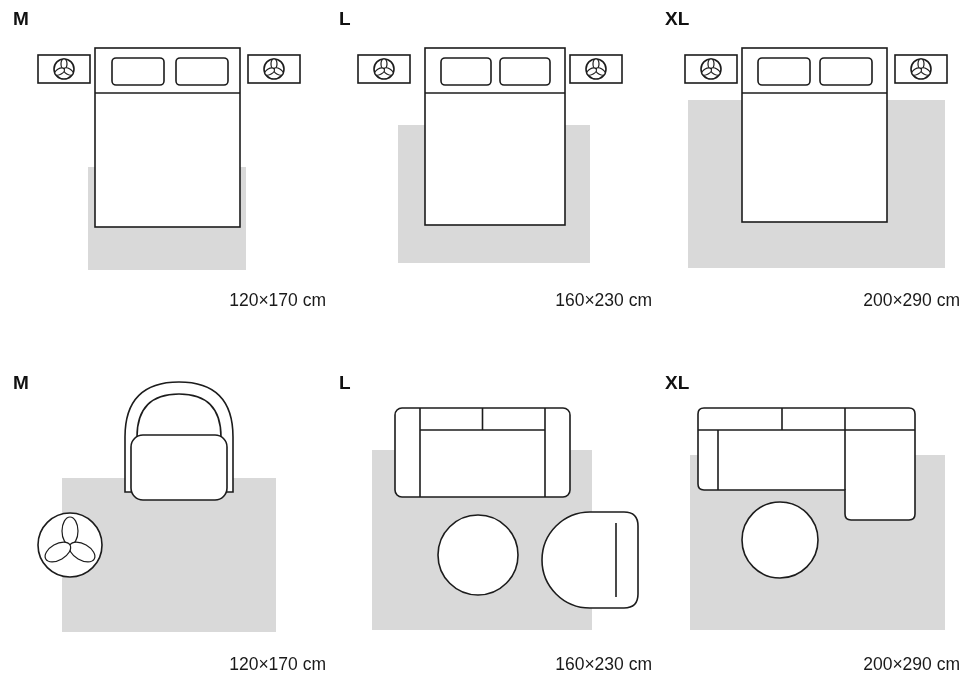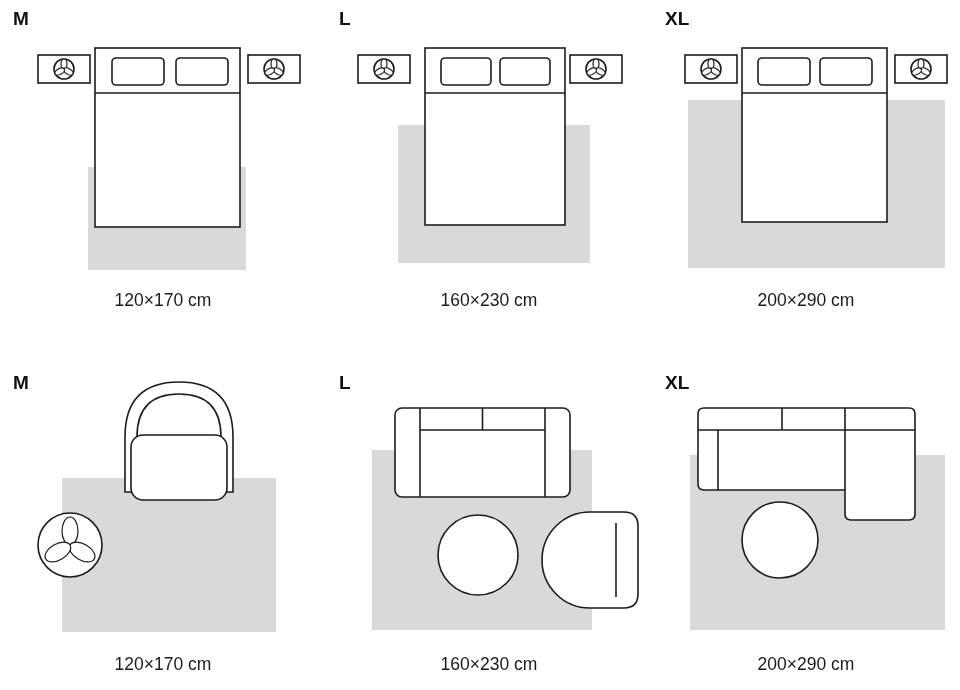--- a/index.html
+++ b/index.html
@@ -4,21 +4,21 @@
 <title>Rug size guide</title>
 <style>
   :root { --rug:#d9d9d9; --outline:#1c1c1c; --text:#111111; --bg:#ffffff; }
   * { box-sizing:border-box; }
   html,body { margin:0; padding:0; background:var(--bg); }
   body { font-family:"Liberation Sans", sans-serif; }
   .board { position:relative; width:960px; height:690px; background:var(--bg); overflow:hidden; }
   .panel { position:absolute; }
   .size-label { position:absolute; left:13px; top:8px; font-size:19px; font-weight:700; color:var(--text); }
   .panel.r2 .size-label { top:27px; }
-  .caption { position:absolute; left:0; width:100%; top:290px; text-align:center; font-size:17.5px; color:#1a1a1a; }
+  .caption { position:absolute; left:0; width:100%; top:290px; text-align:right; font-size:17.5px; color:#1a1a1a; }
   .panel.r2 .caption { top:309px; }
   svg.scene { position:absolute; left:0; top:0; width:100%; height:100%; display:block; }
   .rug  { fill:var(--rug); stroke:none; }
   .furn { fill:#ffffff; stroke:var(--outline); stroke-width:1.6; }
   .ln   { fill:none; stroke:var(--outline); stroke-width:1.6; }
   .leaf { stroke-width:1.2; }
 </style>
 </head>
 <body>
 

